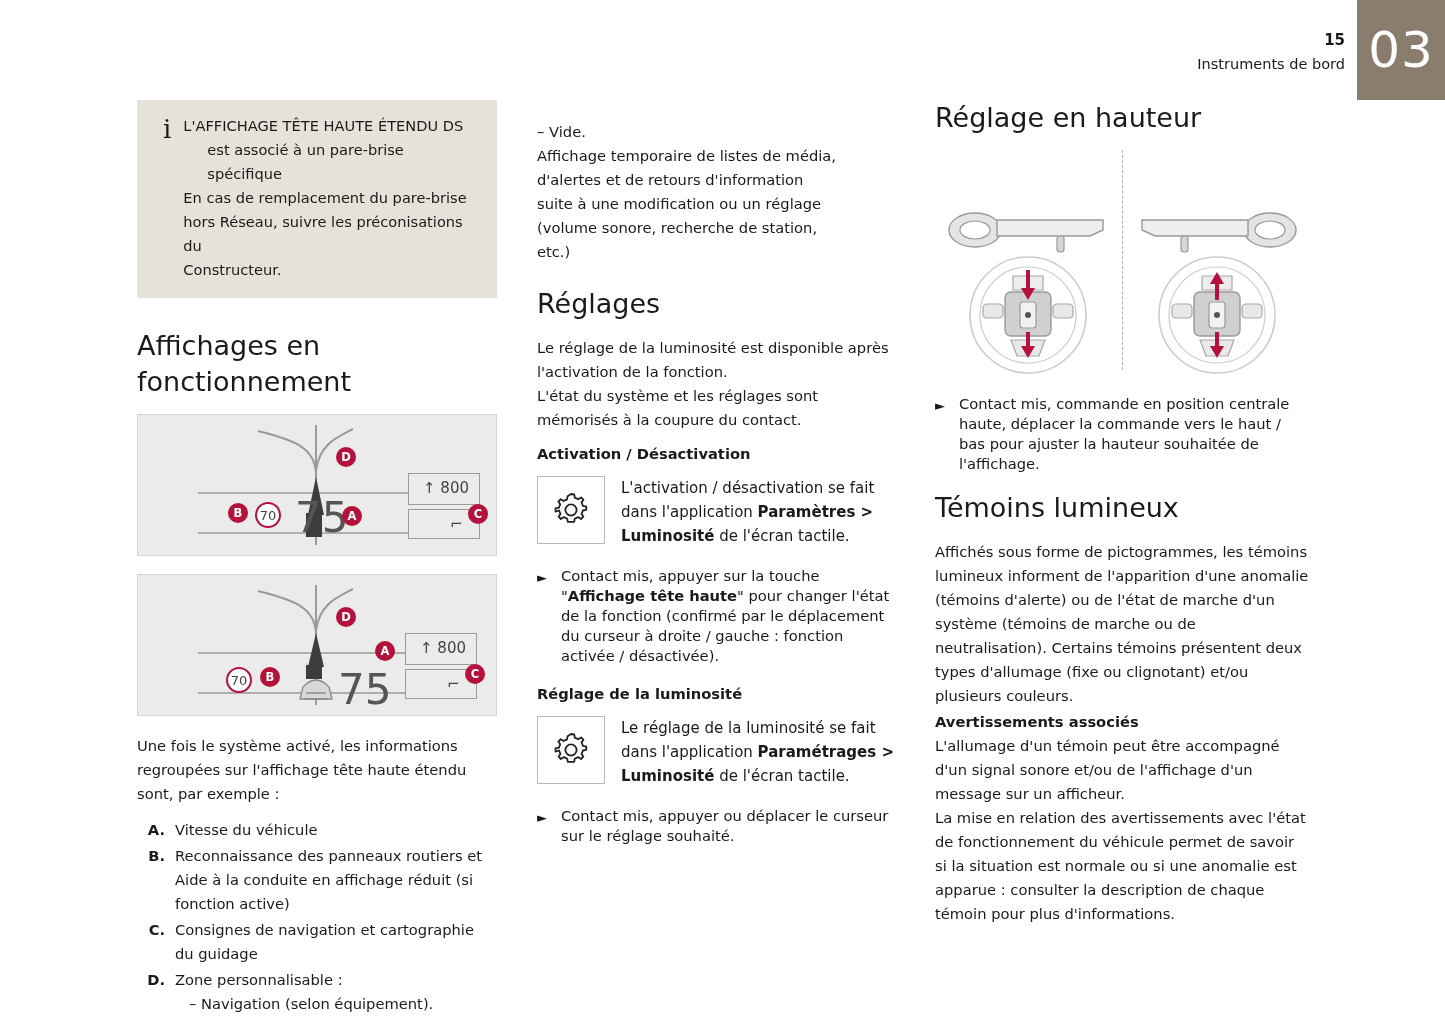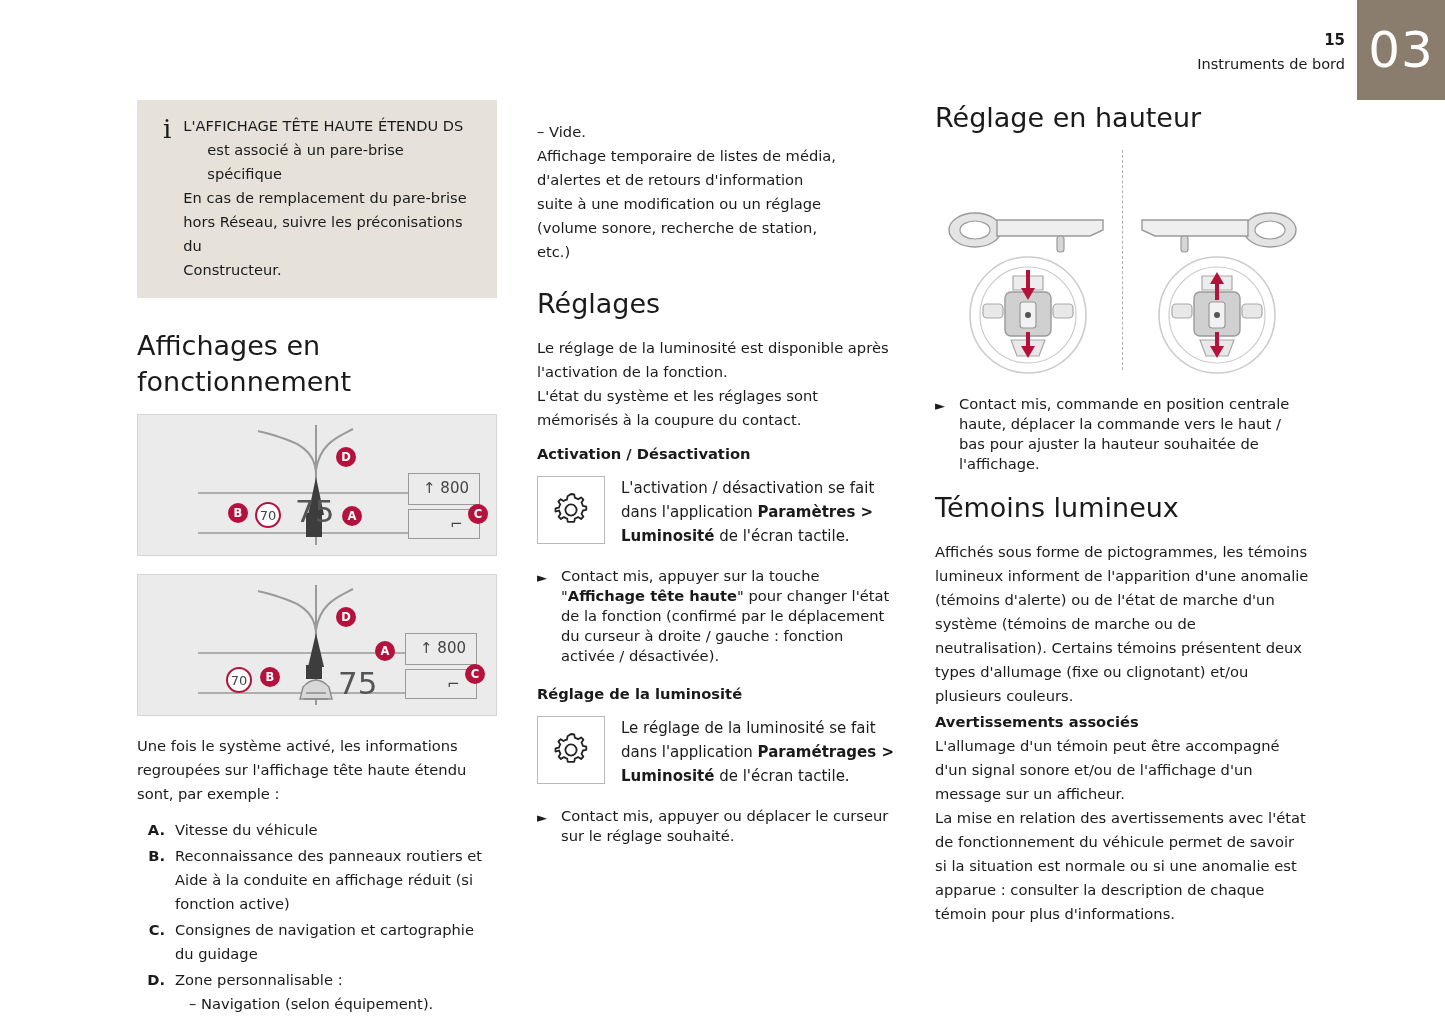--- a/index.html
+++ b/index.html
@@ -123,21 +123,21 @@
     background: #b4123c;
     color: #ffffff;
     font-size: 11.5px;
     font-weight: bold;
     display: flex;
     align-items: center;
     justify-content: center;
   }
   .speed-big {
     position: absolute;
-    font-size: 31px;
+    font-size: 42px;
     color: #555;
     font-family: "DejaVu Sans", sans-serif;
   }
   .speed-sign {
     position: absolute;
     width: 22px;
     height: 22px;
     border-radius: 50%;
     border: 2px solid #b4123c;
     background: #fff;

